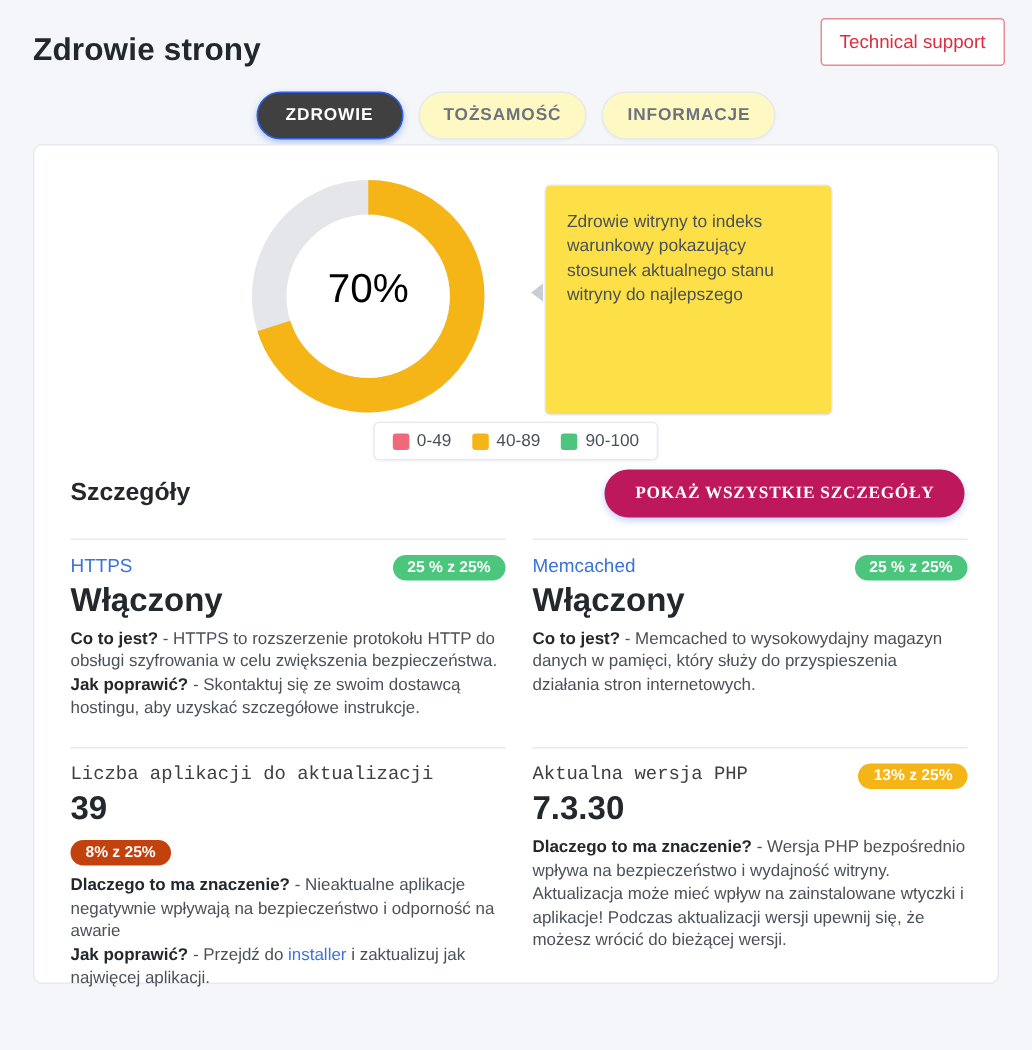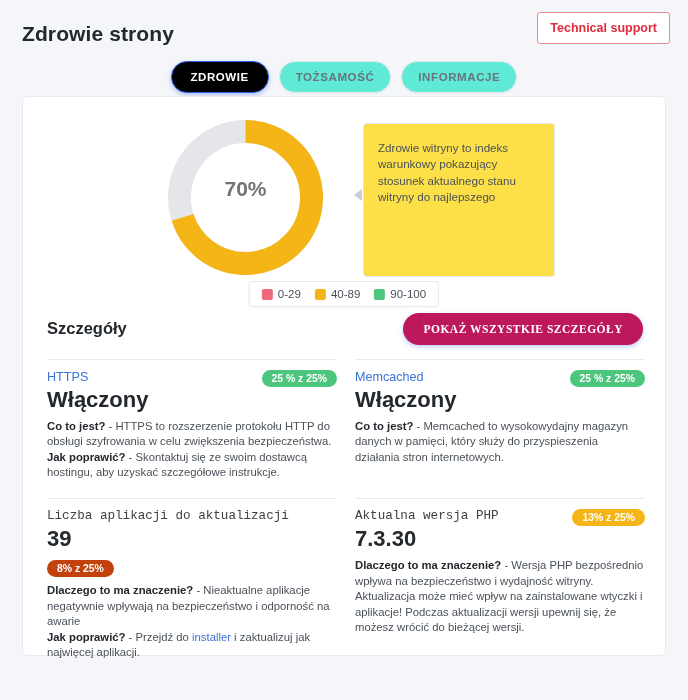--- a/index.html
+++ b/index.html
@@ -23,21 +23,21 @@
     color: #23282d;
     letter-spacing: 0.1px;
   }
   .support-btn {
     position: absolute;
     right: 18px; top: 12px;
     border: 1px solid #e98b94;
     background: #fff;
     color: #e02b3f;
     font-size: 12.5px;
-    font-weight: bold;
+    font-weight: normal;
     padding: 8px 12px;
     border-radius: 3px;
     cursor: pointer;
     font-family: "Liberation Sans", sans-serif;
   }
 
   
   .tabs {
     position: absolute;
     left: 0; right: 0; top: 61px;
@@ -46,28 +46,28 @@
     gap: 10px;
   }
   .tab {
     min-width: 98px;
     text-align: center;
     padding: 9px 16px;
     font-size: 11.5px;
     font-weight: bold;
     letter-spacing: 0.6px;
     border-radius: 18px;
-    background: #5eead4;
+    background: #fef9c3;
     color: #6b7280;
     border: 1px solid #e6e9ee;
     cursor: pointer;
     box-shadow: 0 1px 2px rgba(16,24,40,0.04);
   }
   .tab.active {
-    background: #000000;
+    background: #404040;
     color: #fff;
     border-color: #2d5fe8;
     box-shadow: 0 2px 5px rgba(45,95,232,0.35);
   }
 
   
   .card {
     position: absolute;
     left: 22px; top: 96px;
     width: 644px;
@@ -86,23 +86,23 @@
   .gauge {
     position: absolute;
     left: 0; top: 0;
     width: 165px; height: 165px;
   }
   .gauge-label {
     position: absolute;
     left: 0; top: 62px;
     width: 165px;
     text-align: center;
-    font-size: 21px;
-    font-weight: bold;
-    color: #737373;
+    font-size: 27px;
+    font-weight: normal;
+    color: #000000;
   }
 
   
   .tip {
     position: absolute;
     left: 340px; top: 26px;
     width: 192px;
     height: 154px;
     border: 1px solid #e3e6ec;
     border-radius: 4px;
@@ -247,21 +247,21 @@
     </div>
 
     <div class="tip-arrow"></div>
     <div class="tip">
       <p>Zdrowie witryny to indeks warunkowy pokazujący stosunek aktualnego stanu witryny do najlepszego</p>
     </div>
 
     <div class="legend">
       <span class="legend-item">
         <span class="swatch" style="background:#f0697a"></span>
-        <span>0-29</span>
+        <span>0-49</span>
       </span>
       <span class="legend-item">
         <span class="swatch" style="background:#f5b516"></span>
         <span>40-89</span>
       </span>
       <span class="legend-item">
         <span class="swatch" style="background:#4dc67d"></span>
         <span>90-100</span>
       </span>
     </div>

